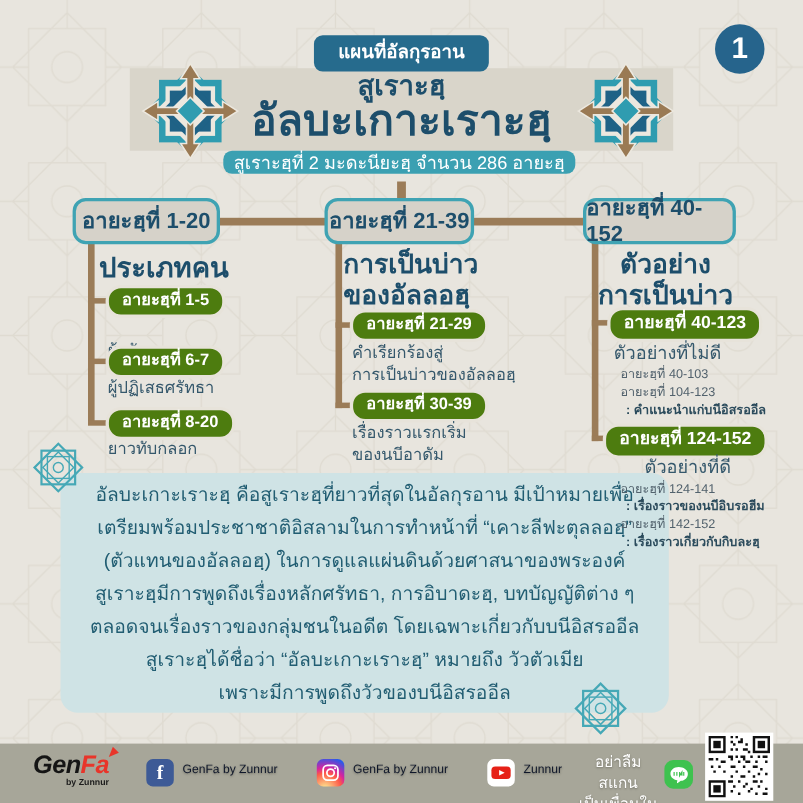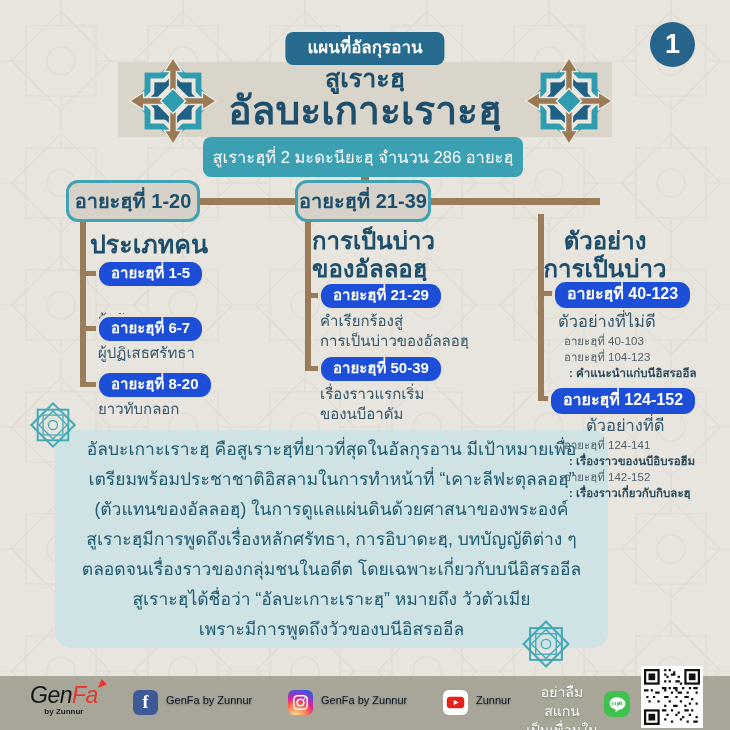--- a/index.html
+++ b/index.html
@@ -19,21 +19,21 @@
 
   
   .title-band{left:118px;top:62px;width:494px;height:75px;background:#d9d5ca;z-index:1;}
   .header-tag{left:50%;transform:translateX(-50%);top:32px;background:#266b8d;color:#fff;
     font-size:17px;font-weight:bold;padding:5px 22px 7px;border-radius:8px;z-index:4;line-height:1.25;}
   .title1{left:118px;top:63px;width:494px;text-align:center;font-size:25px;font-weight:bold;z-index:3;line-height:1.2;}
   .title2{left:118px;top:89px;width:494px;text-align:center;font-size:39px;font-weight:bold;z-index:3;line-height:1.15;}
   .ornament{z-index:4;}
   .ornament.left{left:124px;top:52px;}
   .ornament.right{left:520px;top:52px;}
-  .subtitle-bar{left:203px;top:137px;width:320px;height:40px;background:#3ba0b2;border-radius:8px;
+  .subtitle-bar{left:203px;top:137px;width:320px;height:21px;background:#3ba0b2;border-radius:8px;
     color:#fff;font-size:16.5px;display:flex;align-items:center;justify-content:center;z-index:3;}
 
   
   .conn{background:#9b7c58;z-index:1;}
   .stem-top{left:361px;top:165px;width:8px;height:34px;}
   .h-line{left:130px;top:198px;width:470px;height:7px;}
   .vline1{left:80px;top:214px;width:6px;height:172px;}
   .vline2{left:305px;top:214px;width:6px;height:157px;}
   .vline3{left:538px;top:214px;width:6px;height:187px;}
   .stub{height:5px;}
@@ -46,21 +46,21 @@
     font-size:20px;font-weight:bold;display:flex;align-items:center;justify-content:center;z-index:2;line-height:1.2;}
   .rb1{left:66px;top:180px;width:128px;height:36px;}
   .rb2{left:295px;top:180px;width:130px;height:36px;}
   .rb3{left:530px;top:180px;width:133px;height:36px;}
 
   .col-title{font-weight:bold;color:#1d4e6b;z-index:2;line-height:1.15;}
   .ct1{left:90px;top:230px;font-size:25px;}
   .ct2{left:312px;top:227px;font-size:24px;}
   .ct3{left:540px;top:227px;width:130px;font-size:24px;text-align:center;}
 
-  .pill{background:#1d4ed8;border:3px solid #e7e3da;border-radius:14px;color:#fff;font-weight:bold;
+  .pill{background:#4d7c0f;border:3px solid #e7e3da;border-radius:14px;color:#fff;font-weight:bold;
     font-size:15px;padding:1px 12px 3px;white-space:nowrap;z-index:2;line-height:1.35;}
   .pill-label{color:#35586c;font-size:15px;z-index:2;line-height:1.35;}
 
   .c1p1{left:96px;top:259px;} .c1l1{left:98px;top:288px;margin-top:22px;}
   .c1p2{left:96px;top:314px;} .c1l2{left:98px;top:343px;}
   .c1p3{left:96px;top:370px;} .c1l3{left:98px;top:399px;}
 
   .c2p1{left:318px;top:281px;} .c2l1{left:320px;top:311px;}
   .c2p2{left:318px;top:354px;} .c2l2{left:320px;top:384px;}
 
@@ -74,23 +74,23 @@
   .summary-box{left:55px;top:430px;width:553px;height:218px;background:#cfe3e5;border-radius:16px;z-index:1;
     display:flex;align-items:center;justify-content:center;}
   .summary-text{width:520px;text-align:center;font-size:17.5px;line-height:1.72;color:#215d72;}
   .knot{z-index:3;}
   .knot.tl{left:26px;top:398px;}
   .knot.br{left:518px;top:616px;}
 
   
   .footer{left:0;top:676px;width:730px;height:54px;background:#a7a699;z-index:2;}
   .genfa{left:30px;top:684px;line-height:1;z-index:3;}
-  .genfa .word{font-size:23px;font-weight:normal;font-style:italic;letter-spacing:-.5px;}
+  .genfa .word{font-size:23px;font-weight:bold;font-style:italic;letter-spacing:-.5px;}
   .genfa .gen{color:#151515;} .genfa .fa{color:#e8352a;}
-  .genfa .by{display:block;text-align:center;font-size:8px;color:#1c1c1c;margin-top:1px;font-weight:bold;}
+  .genfa .by{display:block;text-align:right;font-size:8px;color:#1c1c1c;margin-top:1px;font-weight:bold;}
   .genfa .arrow{position:absolute;right:-10px;top:-4px;}
   .sns-icon{width:25px;height:25px;border-radius:6px;display:flex;align-items:center;justify-content:center;z-index:3;}
   .fb{left:133px;top:690px;background:#3d5a96;color:#fff;font-weight:bold;font-size:18px;font-family:"Liberation Serif",serif;}
   .ig{left:288px;top:690px;background:radial-gradient(circle at 30% 110%,#fdf497 0%,#fd5949 45%,#d6249f 60%,#285aeb 90%);}
   .yt{left:443px;top:690px;background:#fff;}
   .sns-label{top:693px;color:#0f172a;font-size:11px;text-shadow:0 1px 2px rgba(40,40,30,.45);z-index:3;line-height:1.3;}
   .fbl{left:166px;} .igl{left:321px;} .ytl{left:476px;}
   .scan-note{left:524px;top:683px;width:76px;text-align:center;color:#fff;font-size:14px;line-height:1.35;
     text-shadow:0 1px 2px rgba(40,40,30,.4);z-index:3;}
   .line-icon{left:604px;top:691px;width:26px;height:26px;border-radius:8px;background:#3ec24f;
@@ -167,35 +167,36 @@
   <div class="abs conn stub s11"></div>
   <div class="abs conn stub s12"></div>
   <div class="abs conn stub s13"></div>
   <div class="abs conn stub s21"></div>
   <div class="abs conn stub s22"></div>
   <div class="abs conn stub s31"></div>
   <div class="abs conn stub s32"></div>
 
   <div class="abs range-box rb1">อายะฮฺที่ 1-20</div>
   <div class="abs range-box rb2">อายะฮฺที่ 21-39</div>
+  <div class="abs range-box rb3">อายะฮฺที่ 40-152</div>
 
   <div class="abs col-title ct1 ml">ประเภทคน</div>
   <div class="abs pill c1p1">อายะฮฺที่ 1-5</div>
   <div class="abs pill-label c1l1">ผู้ศรัทธา</div>
   <div class="abs pill c1p2">อายะฮฺที่ 6-7</div>
   <div class="abs pill-label c1l2">ผู้ปฏิเสธศรัทธา</div>
   <div class="abs pill c1p3">อายะฮฺที่ 8-20</div>
   <div class="abs pill-label c1l3">ยาวทับกลอก</div>
 
   <div class="abs col-title ct2 ml">การเป็นบ่าว
 ของอัลลอฮฺ</div>
   <div class="abs pill c2p1">อายะฮฺที่ 21-29</div>
   <div class="abs pill-label c2l1 ml">คำเรียกร้องสู่
 การเป็นบ่าวของอัลลอฮฺ</div>
-  <div class="abs pill c2p2">อายะฮฺที่ 50-39</div>
+  <div class="abs pill c2p2">อายะฮฺที่ 30-39</div>
   <div class="abs pill-label c2l2 ml">เรื่องราวแรกเริ่ม
 ของนบีอาดัม</div>
 
   <div class="abs col-title ct3 ml">ตัวอย่าง
 การเป็นบ่าว</div>
   <div class="abs pill c3p1">อายะฮฺที่ 40-123</div>
   <div class="abs pill-label c3l1">ตัวอย่างที่ไม่ดี</div>
   <div class="abs detail d1">
     <div>อายะฮฺที่ 40-103</div>
     <div>อายะฮฺที่ 104-123</div>

